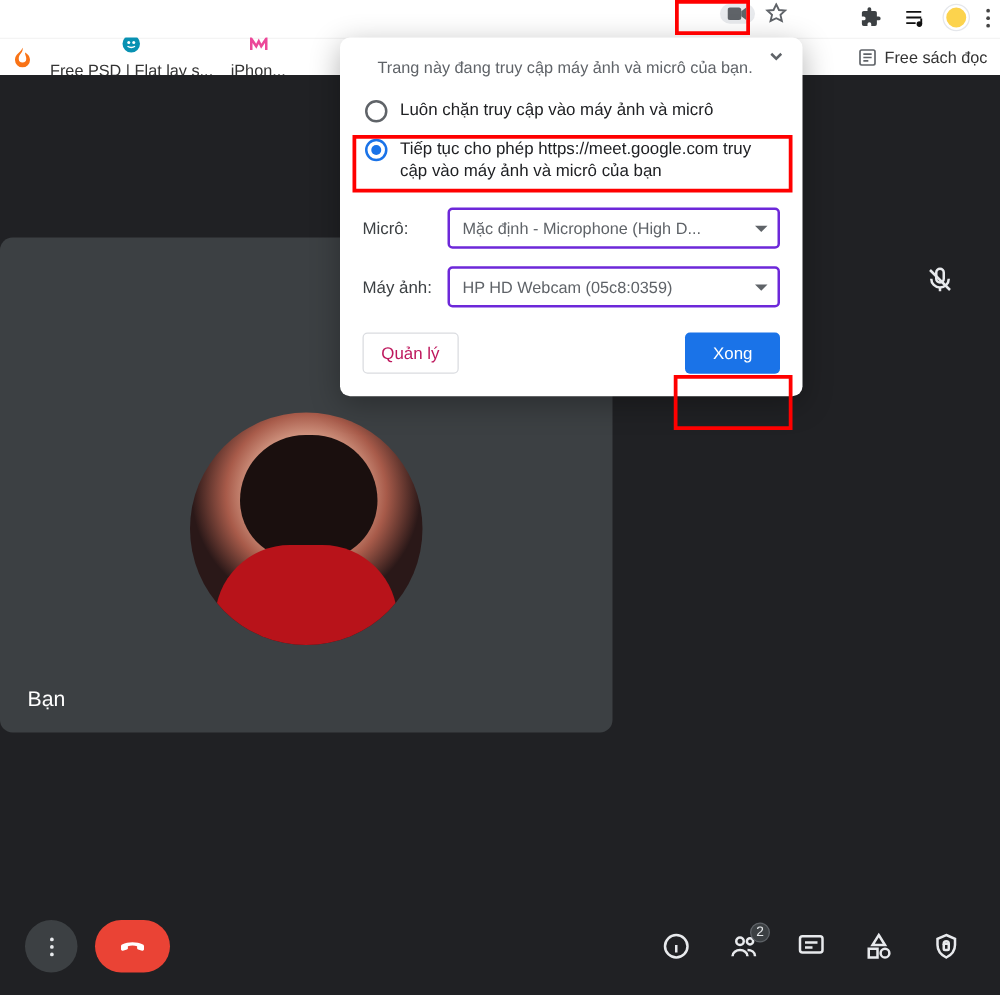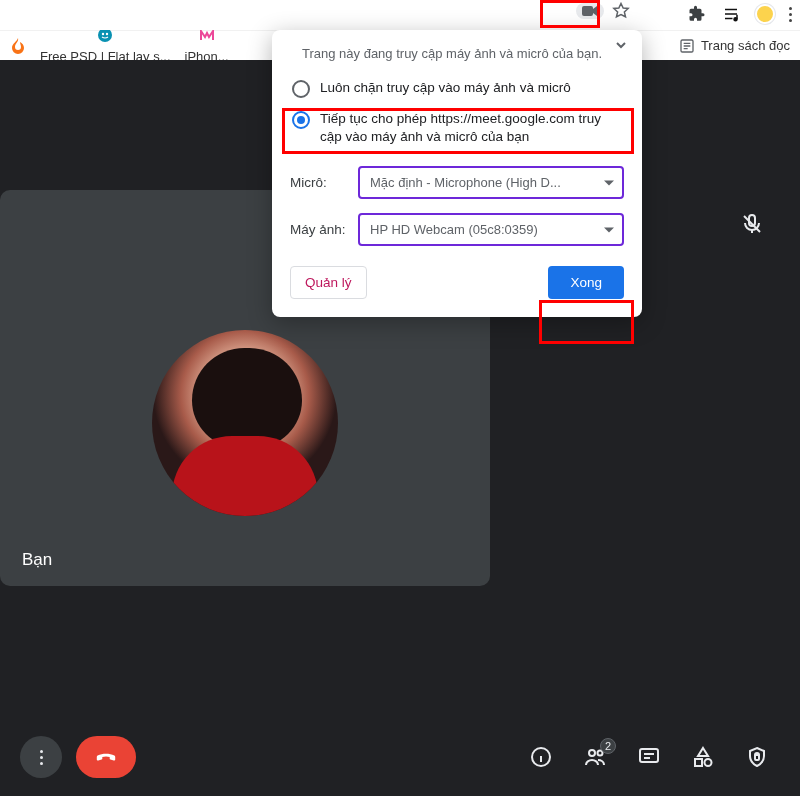--- a/index.html
+++ b/index.html
@@ -293,21 +293,21 @@
     </span>
     <span>iPhon...</span>
   </div>
   <div class="right">
     <span class="bm-icon">
       <svg width="16" height="16" viewBox="0 0 24 24" fill="none" stroke="#5f6368" stroke-width="2">
           <rect x="3" y="3" width="18" height="18" rx="2"></rect>
           <path d="M7 8h10M7 12h10M7 16h6"></path>
         </svg>
     </span>
-    <span>Trang sách đọc</span>
+    <span>Free sách đọc</span>
   </div>
 </div>
 
 <div class="meet">
   <div class="video-tile">
     <div class="avatar"></div>
   </div>
   <div class="you-label">Bạn</div>
 
   <div class="mic-mute">

